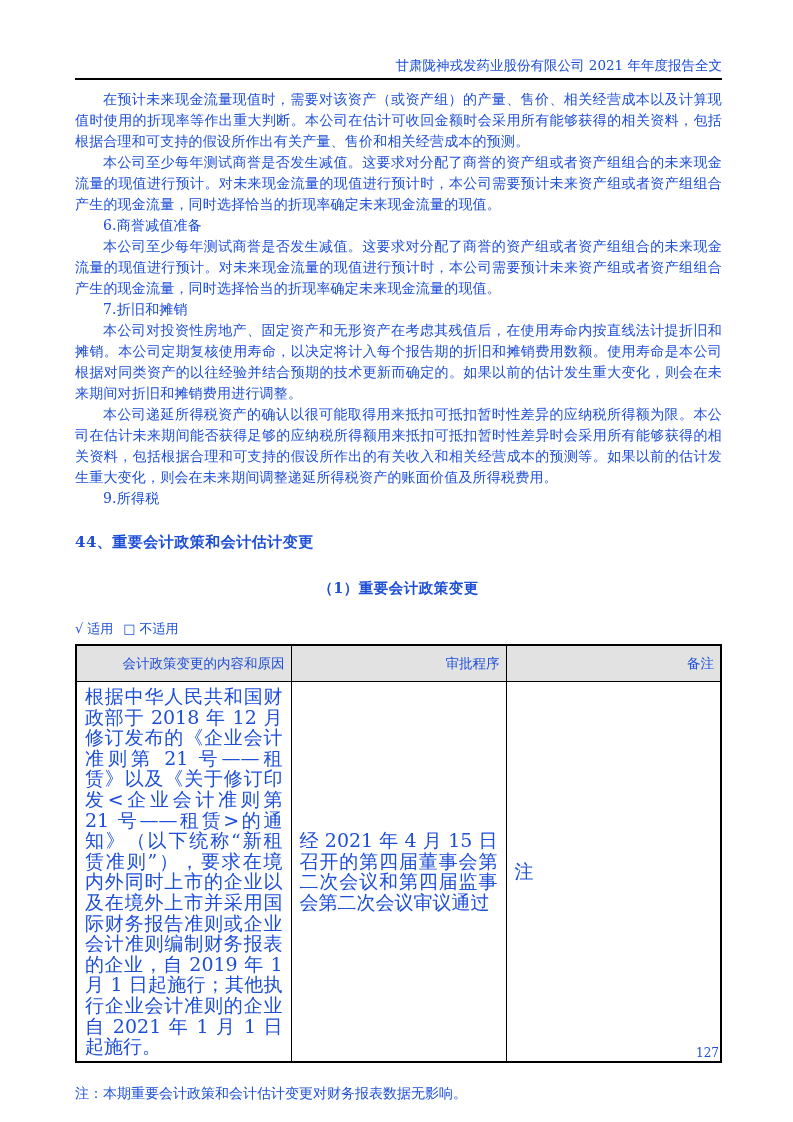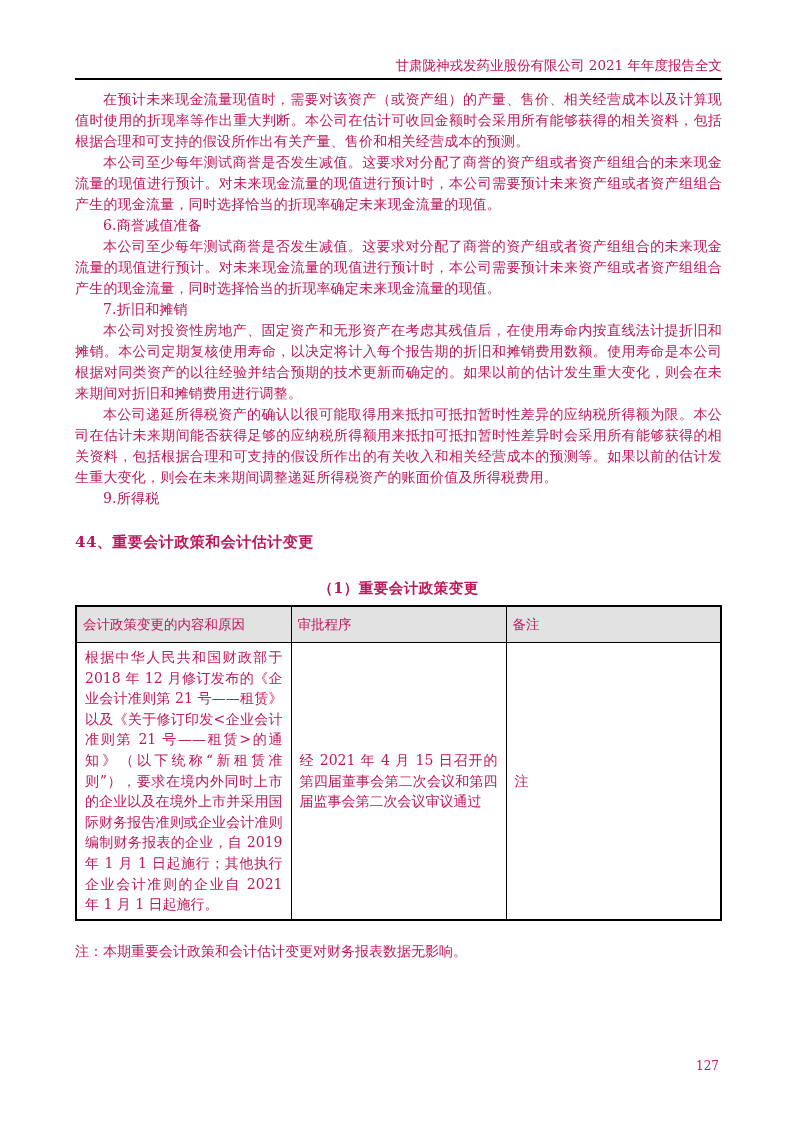--- a/index.html
+++ b/index.html
@@ -1,21 +1,21 @@
 <!DOCTYPE html>
 <html><head>
 <meta charset="utf-8">
 <style>
   html,body { margin:0; padding:0; background:#ffffff; }
   .page {
     position:relative;
     width:793px; height:1122px;
     background:#ffffff;
     font-family:"DejaVu Serif","Liberation Serif",serif;
-    color:#be185d;
+    color:#1d4ed8;
     overflow:hidden;
   }
   .content {
     position:absolute; left:75px; top:0; width:647px;
   }
   .doc-header {
     padding-top:57px;
     text-align:right;
     font-size:13.5px;
     line-height:17px;
@@ -56,42 +56,42 @@
     width:100%;
     border-collapse:collapse;
     border:2px solid #000;
     table-layout:fixed;
   }
   table.policy-table th {
     border:1px solid #000;
     background:#e2e2e2;
     font-weight:normal;
     font-size:13.5px;
-    text-align:left;
+    text-align:right;
     height:35px;
     padding:0 6px;
   }
   table.policy-table td {
     border:1px solid #000;
-    font-size:14px;
+    font-size:19px;
     line-height:20.6px;
     padding:4px 8px;
     vertical-align:middle;
     text-align:justify;
     height:196px;
   }
   table.policy-table td.remark-cell { text-align:left; }
   .footnote {
     margin-top:20px;
     font-size:14px;
     line-height:20px;
   }
   .page-number {
     position:absolute;
-    bottom:49px;
+    bottom:62px;
     right:74px;
     font-size:12px;
   }
 </style>
 </head>
 <body>
 
 <div class="page">
   <div class="content">
 
@@ -107,20 +107,23 @@
       <p class="sub">7.折旧和摊销</p>
       <p class="para">本公司对投资性房地产、固定资产和无形资产在考虑其残值后，在使用寿命内按直线法计提折旧和摊销。本公司定期复核使用寿命，以决定将计入每个报告期的折旧和摊销费用数额。使用寿命是本公司根据对同类资产的以往经验并结合预期的技术更新而确定的。如果以前的估计发生重大变化，则会在未来期间对折旧和摊销费用进行调整。</p>
       <p class="para">本公司递延所得税资产的确认以很可能取得用来抵扣可抵扣暂时性差异的应纳税所得额为限。本公司在估计未来期间能否获得足够的应纳税所得额用来抵扣可抵扣暂时性差异时会采用所有能够获得的相关资料，包括根据合理和可支持的假设所作出的有关收入和相关经营成本的预测等。如果以前的估计发生重大变化，则会在未来期间调整递延所得税资产的账面价值及所得税费用。</p>
       <p class="sub">9.所得税</p>
     </div>
 
     <h2 class="section-heading">44、重要会计政策和会计估计变更</h2>
 
     <h3 class="subsection-heading">（1）重要会计政策变更</h3>
 
+    <div class="applicability">
+      <span class="mark">√</span><span>适用</span><span class="gap"></span><span class="mark">□</span><span>不适用</span>
+    </div>
 
     <table class="policy-table">
       <thead>
         <tr>
           <th>会计政策变更的内容和原因</th>
           <th>审批程序</th>
           <th>备注</th>
         </tr>
       </thead>
       <tbody>

